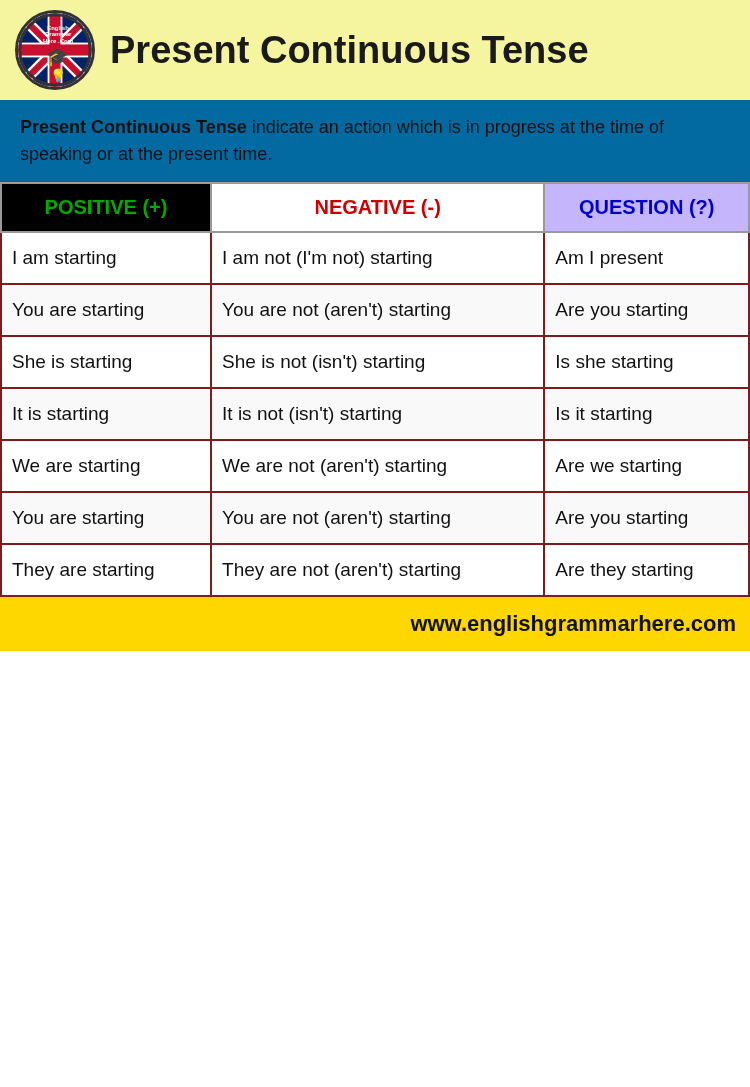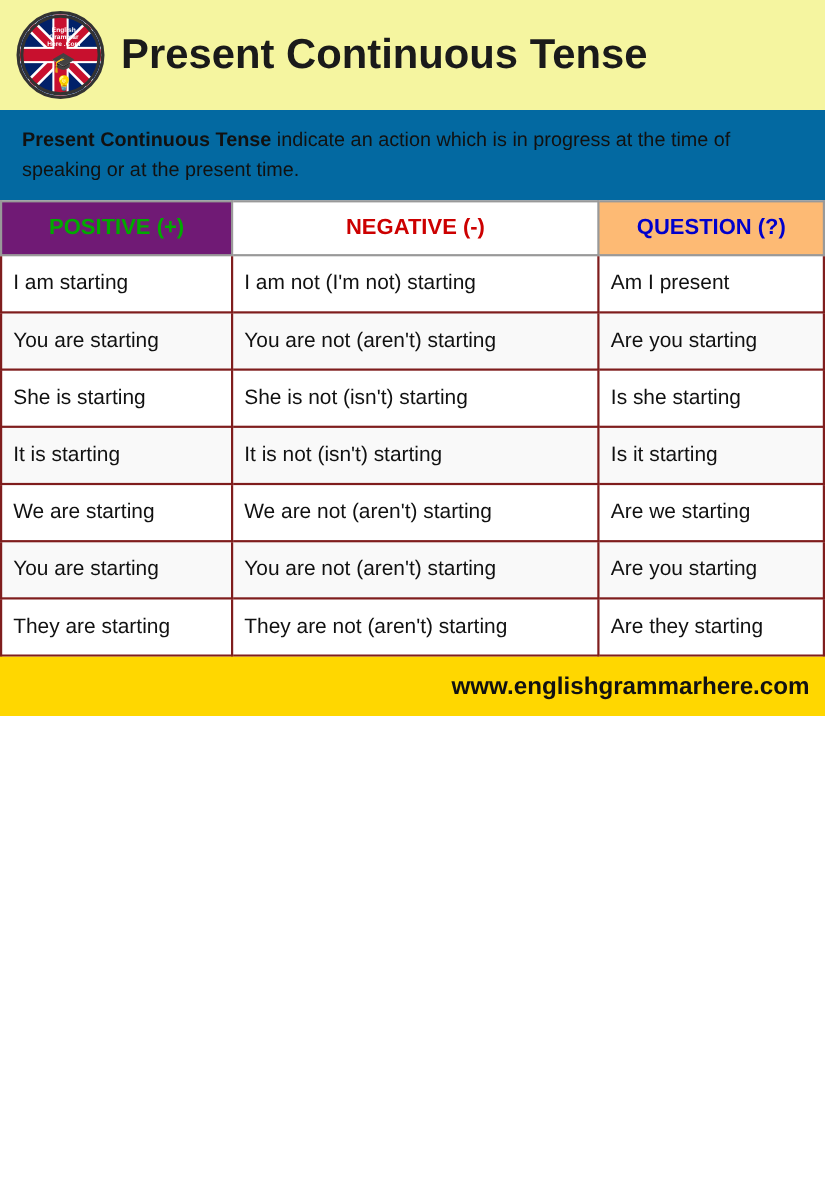--- a/index.html
+++ b/index.html
@@ -72,31 +72,31 @@
     .grammar-table td {
       padding: 14px 10px;
       border: 2px solid #7f1d1d;
       vertical-align: top;
       font-size: 19px;
       color: #111;
     }
 
     .th-positive {
       color: #00aa00;
-      background: #701a75;
+      background: #000000;
     }
 
     .th-negative {
       color: #cc0000;
       background: #fff;
     }
 
     .th-question {
       color: #0000cc;
-      background: #fdba74;
+      background: #c4b5fd;
     }
 
     .grammar-table tr:nth-child(even) td {
       background: #f9f9f9;
     }
 
     .grammar-table tr:nth-child(odd) td {
       background: #ffffff;
     }
 

